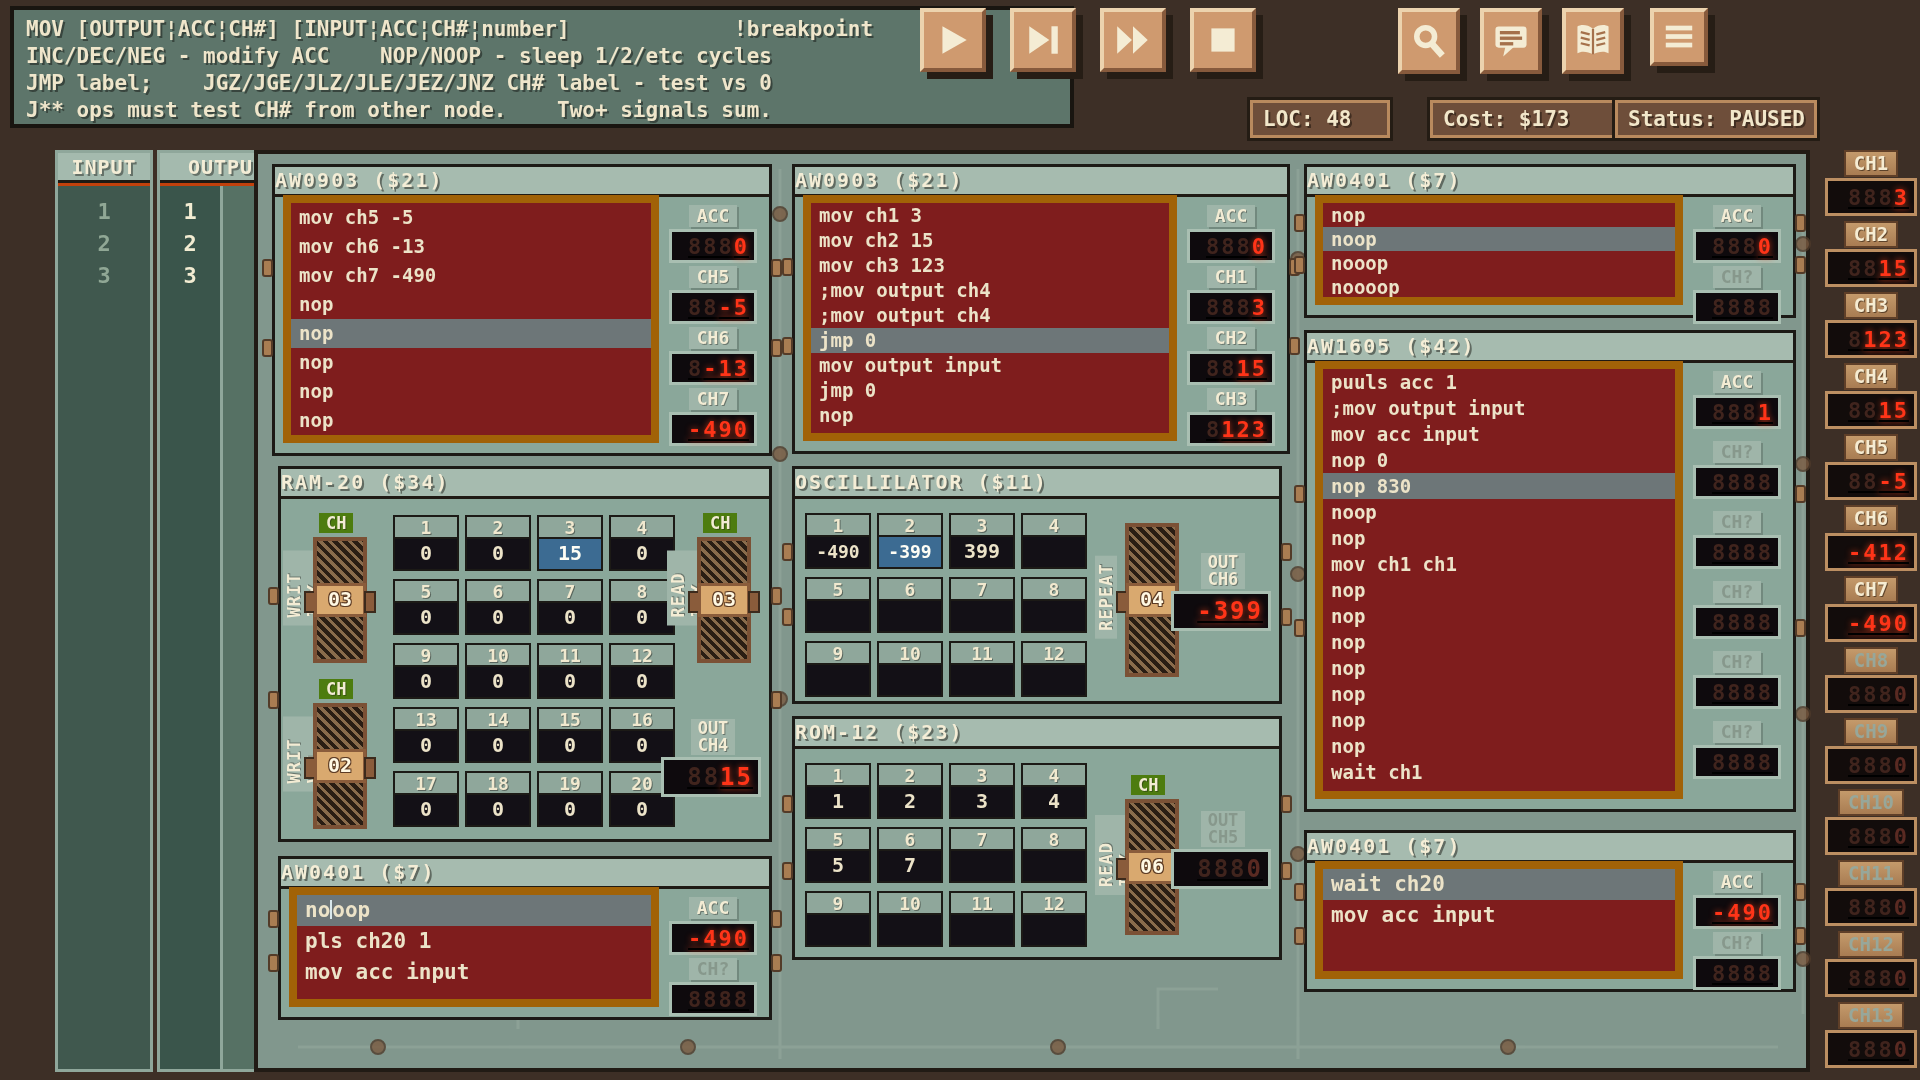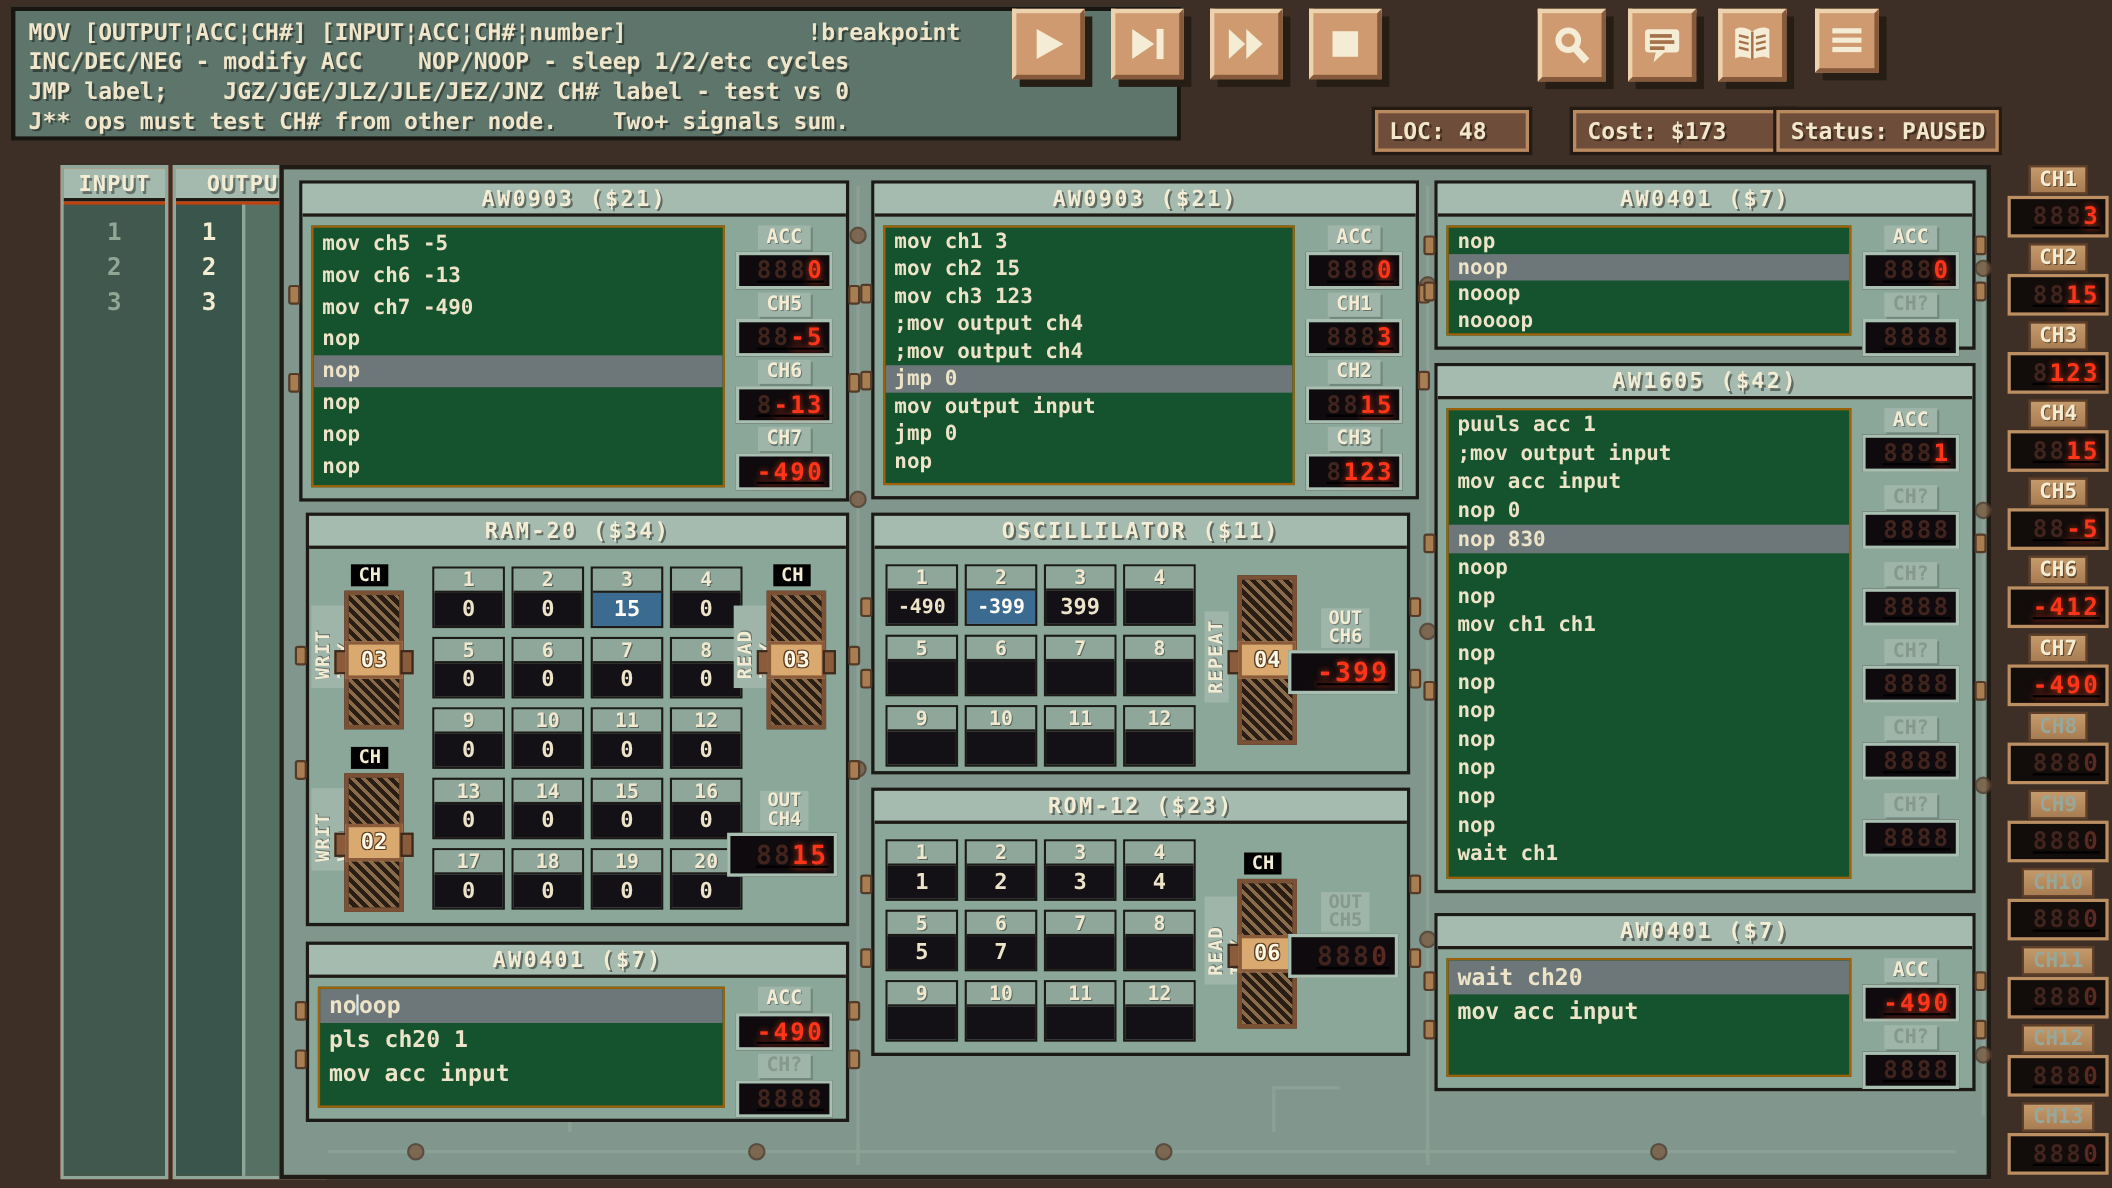--- a/index.html
+++ b/index.html
@@ -32,27 +32,27 @@
   .io-col.dim  { color:#90a795; }
   .io-col.lit  { color:#f2ecd2; }
 
   
   #board { position:absolute; left:254px; top:150px; width:1556px; height:922px;
     background:#81978d; border:4px solid #211b15; }
   #board-decor { position:absolute; left:0; top:0; }
 
   .panel { position:absolute; background:#8aa79a; border:3px solid #1c1a16; }
   .panel-title { height:30px; background:#a6bbaf; border-bottom:3px solid #1f1a14;
-    text-align:center; font:bold 20px/27px "DejaVu Sans Mono", monospace; color:#f4edd6;
+    text-align:left; font:bold 20px/27px "DejaVu Sans Mono", monospace; color:#f4edd6;
     letter-spacing:2px; text-shadow:2px 2px 0 rgba(25,25,20,.5); }
   .clip { position:absolute; width:11px; height:18px; background:#a97d52;
     border:2px solid #533b28; border-radius:3px; }
 
-  .code { position:absolute; left:8px; top:38px; bottom:10px; background:#14532d;
-    border:2px solid #a16207; overflow:hidden; }
+  .code { position:absolute; left:8px; top:28px; bottom:10px; background:#7f1d1d;
+    border:8px solid #a16207; overflow:hidden; }
   .code-line { white-space:pre; color:#ece3c8; padding-left:8px; position:relative; }
   .code-line.hl { background:#6d7678; }
   .cursor { display:inline-block; width:2px; height:.9em; background:#d9e8ec; vertical-align:-2px; }
 
   .regs { position:absolute; right:6px; top:38px; bottom:10px; width:100px;
     display:flex; flex-direction:column; align-items:center;text-align:right; }
   .reg-chip { background:#9fb5a9; padding:0 8px; font:bold 18px/22px "DejaVu Sans Mono", monospace;
     color:#f3ecd4; text-shadow:1px 1px 0 rgba(25,25,20,.4); box-shadow:2px 2px 0 rgba(20,20,15,.2); }
   .reg-chip.dim { color:#87988c; text-shadow:none; }
   .display { background:#0e0a0d; border:3px solid #a9bfb2; display:flex; align-items:center;
@@ -71,21 +71,21 @@
     text-shadow:1px 1px 0 rgba(25,25,20,.45); }
   .cell-val { height:30px; background:#131016; text-align:center;
     font:bold 20px/29px "DejaVu Sans Mono", monospace; color:#ece3c8; }
   .cell-val.hl { background:#3c6b92; color:#fdfdf5; }
 
   .dial-wrap { position:absolute; }
   .vlabel { position:absolute; left:0; top:50%; transform:translateY(-50%) rotate(180deg);
     writing-mode:vertical-rl; background:#9fb5a9; color:#f3ecd4;
     font:bold 17px "DejaVu Sans Mono", monospace; padding:8px 1px; letter-spacing:1px;
     text-shadow:1px 1px 0 rgba(25,25,20,.4); }
-  .ch-chip { position:absolute; top:0; left:36px; background:#000000; color:#f3ecd4;
+  .ch-chip { position:absolute; top:0; left:36px; background:#4d7c0f; color:#f3ecd4;
     font:bold 17px/20px "DejaVu Sans Mono", monospace; padding:0 7px;
     text-shadow:1px 1px 0 rgba(25,25,20,.4); }
   .dial { position:absolute; top:24px; left:30px; width:54px; bottom:0;
     border:4px solid #7b5135; background:#33241a;
     background-image:repeating-linear-gradient(45deg, rgba(222,178,124,.5) 0 3px, rgba(40,28,18,.85) 3px 7px); }
   .dial.nochip { top:6px; }
   .dial::before, .dial::after { content:""; position:absolute; top:calc(50% - 9px);
     width:8px; height:18px; background:#8a5c3b; border:2px solid #3c2a1c; }
   .dial::before { left:-13px; } .dial::after { right:-13px; }
   .dial-band { position:absolute; left:-3px; right:-3px; top:calc(50% - 17px); height:34px;

